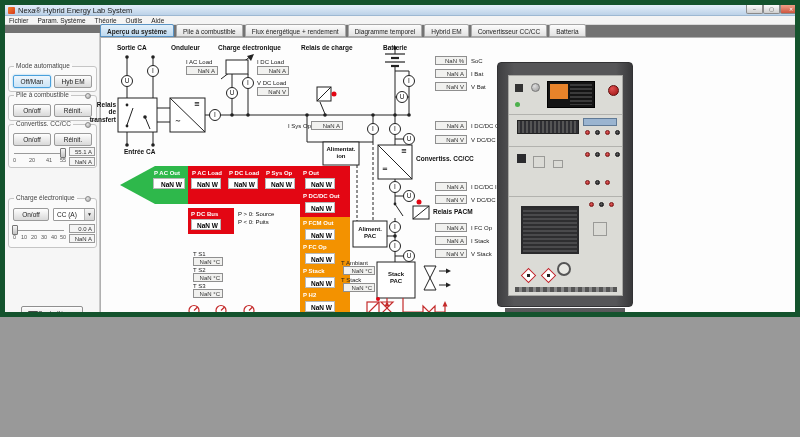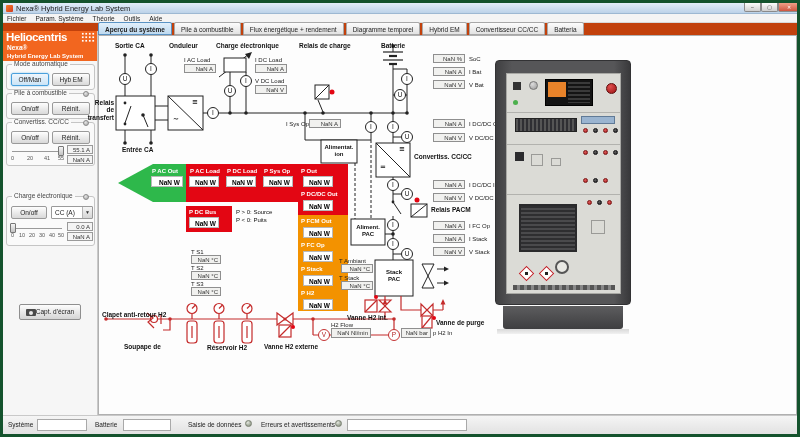--- a/index.html
+++ b/index.html
@@ -1,17 +1,17 @@
 <!DOCTYPE html>
 <html><head>
 <meta charset="utf-8">
 <style>
   *{margin:0;padding:0;box-sizing:border-box}
   html,body{background:#999}
-  #app{position:relative;width:800px;height:437px;font-family:"Liberation Sans",sans-serif;background:#c2410c;overflow:hidden;border:3px solid #14532d}
+  #app{position:relative;width:800px;height:317px;font-family:"Liberation Sans",sans-serif;background:#737373;overflow:hidden;border:5px solid #14532d}
   .abs{position:absolute}
   
   #titlebar{position:absolute;left:0;top:0;width:800px;height:11px;background:linear-gradient(#e3eefa,#bcd2e8);border-bottom:1px solid #9db8d2;font:7.5px/11px "Liberation Sans",sans-serif;color:#1a1a1a}
   #title-icon{position:absolute;left:3px;top:2px;width:7px;height:7px;background:linear-gradient(135deg,#f4802a,#d43a1e);border-radius:1px}
   #title-text{position:absolute;left:13px;top:0}
   .winbtn{position:absolute;top:0;height:9px;border:1px solid #8a8a8a;border-top:none;border-radius:0 0 2px 2px;background:linear-gradient(#fdfdfd,#cfcfcf);font:5px/8px "Liberation Sans",sans-serif;text-align:center;color:#333}
   .winbtn.close{background:linear-gradient(#f0a088,#cf5640);color:#fff}
   #menubar{position:absolute;left:0;top:11px;width:800px;height:9px;background:#f4f4f4;border-bottom:1px solid #d8d8d8;display:flex;gap:9px;padding-left:4px;font:6.5px/9px "Liberation Sans",sans-serif;color:#222}
   
   #tabbar{position:absolute;left:95px;top:19px;height:13px;display:flex;gap:2px}
@@ -96,26 +96,20 @@
     <span class="tab">Flux énergétique + rendement</span>
     <span class="tab">Diagramme temporel</span>
     <span class="tab">Hybrid EM</span>
     <span class="tab">Convertisseur CC/CC</span>
     <span class="tab">Batteria</span>
   </div>
 
   <div id="mainpanel"></div>
 
   <div id="sidebar">
-    <div id="brand">
-      <div id="brand-name">Heliocentris</div>
-      <div id="brand-dots"></div>
-      <div id="brand-product">Nexa®</div>
-      <div id="brand-sub">Hybrid Energy Lab System</div>
-    </div>
 
     <div class="group" style="top:33px;height:26px">
       <span class="gtitle">Mode automatique</span>
       <span class="sbtn active" style="left:4px;top:8px;width:38px">Off/Man</span>
       <span class="sbtn" style="left:45px;top:8px;width:38px">Hyb EM</span>
     </div>
 
     <div class="group" style="top:62px;height:26px">
       <span class="gtitle">Pile à combustible</span>
       <span class="gled"></span>

